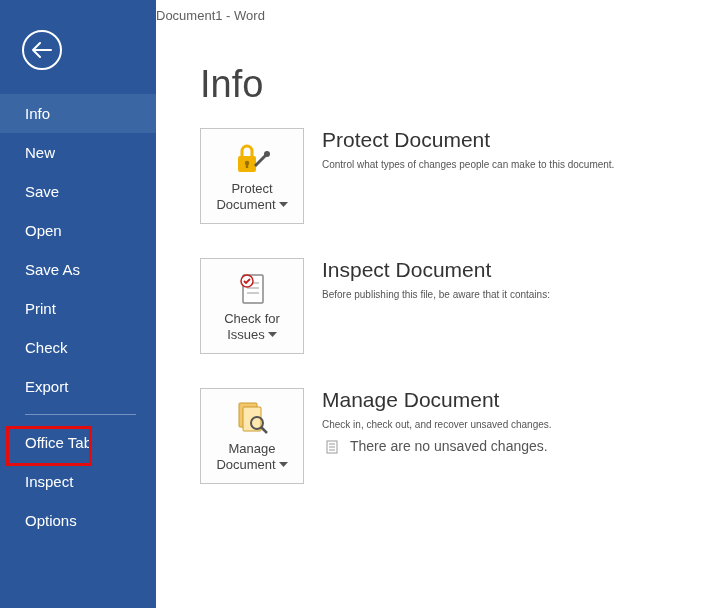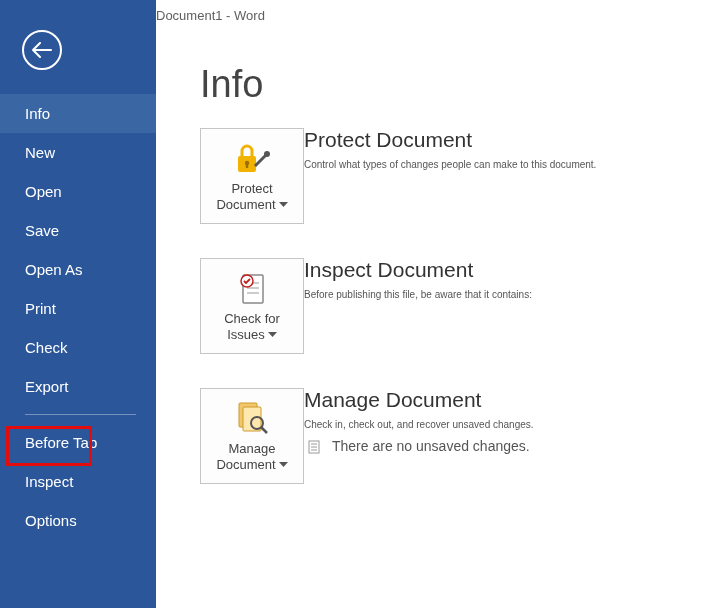--- a/index.html
+++ b/index.html
@@ -51,45 +51,45 @@
     width: 104px; height: 96px;
     border: 1px solid #c5c5c5; background: #fdfdfd;
     display: flex; flex-direction: column; align-items: center; justify-content: center;
     text-align: center; color: #444; font-size: 13px; cursor: pointer;
     padding: 4px;
   }
   .tile .icon-wrap { height: 40px; display: flex; align-items: center; justify-content: center; }
   .tile .tile-label { margin-top: 2px; line-height: 1.25; }
   .tile-row { display: inline-flex; align-items: center; }
   .chev { margin-left: 3px; }
-  .section-body { max-width: 430px; }
+  .section-body { margin-left: 18px; max-width: 430px; }
   .section-title { font-size: 21px; font-weight: normal; color: #333; margin-bottom: 6px; }
   .section-desc { font-size: 10px; color: #555; line-height: 1.35; }
   .bullet-row { display: flex; align-items: flex-start; margin-top: 6px; font-size: 14px; color: #555; }
   .bullet-icon { width: 20px; display: flex; justify-content: center; margin-right: 8px; margin-top: 2px; }
 </style>
 </head>
 <body>
 
 <div class="sidebar">
   <div class="back-btn">
     <svg width="20" height="16" viewBox="0 0 20 16">
       <path d="M8 1 L1 8 L8 15 M1 8 L19 8" stroke="#fff" stroke-width="2" fill="none" stroke-linecap="round" stroke-linejoin="round"></path>
     </svg>
   </div>
   <div class="nav-item active"><span>Info</span></div>
   <div class="nav-item"><span>New</span></div>
+  <div class="nav-item"><span>Save</span></div>
   <div class="nav-item"><span>Open</span></div>
-  <div class="nav-item"><span>Save</span></div>
-  <div class="nav-item"><span>Open As</span></div>
+  <div class="nav-item"><span>Save As</span></div>
   <div class="nav-item"><span>Print</span></div>
   <div class="nav-item"><span>Check</span></div>
   <div class="nav-item"><span>Export</span></div>
   <hr class="nav-divider">
-  <div class="nav-item"><span>Before Tab</span></div>
+  <div class="nav-item"><span>Office Tab</span></div>
   <div class="nav-item"><span>Inspect</span></div>
   <div class="nav-item"><span>Options</span></div>
 </div>
 
 <div class="highlight-box"></div>
 
 <div class="main">
   <div class="titlebar">Document1 - Word</div>
   <div class="page-title">Info</div>
 

